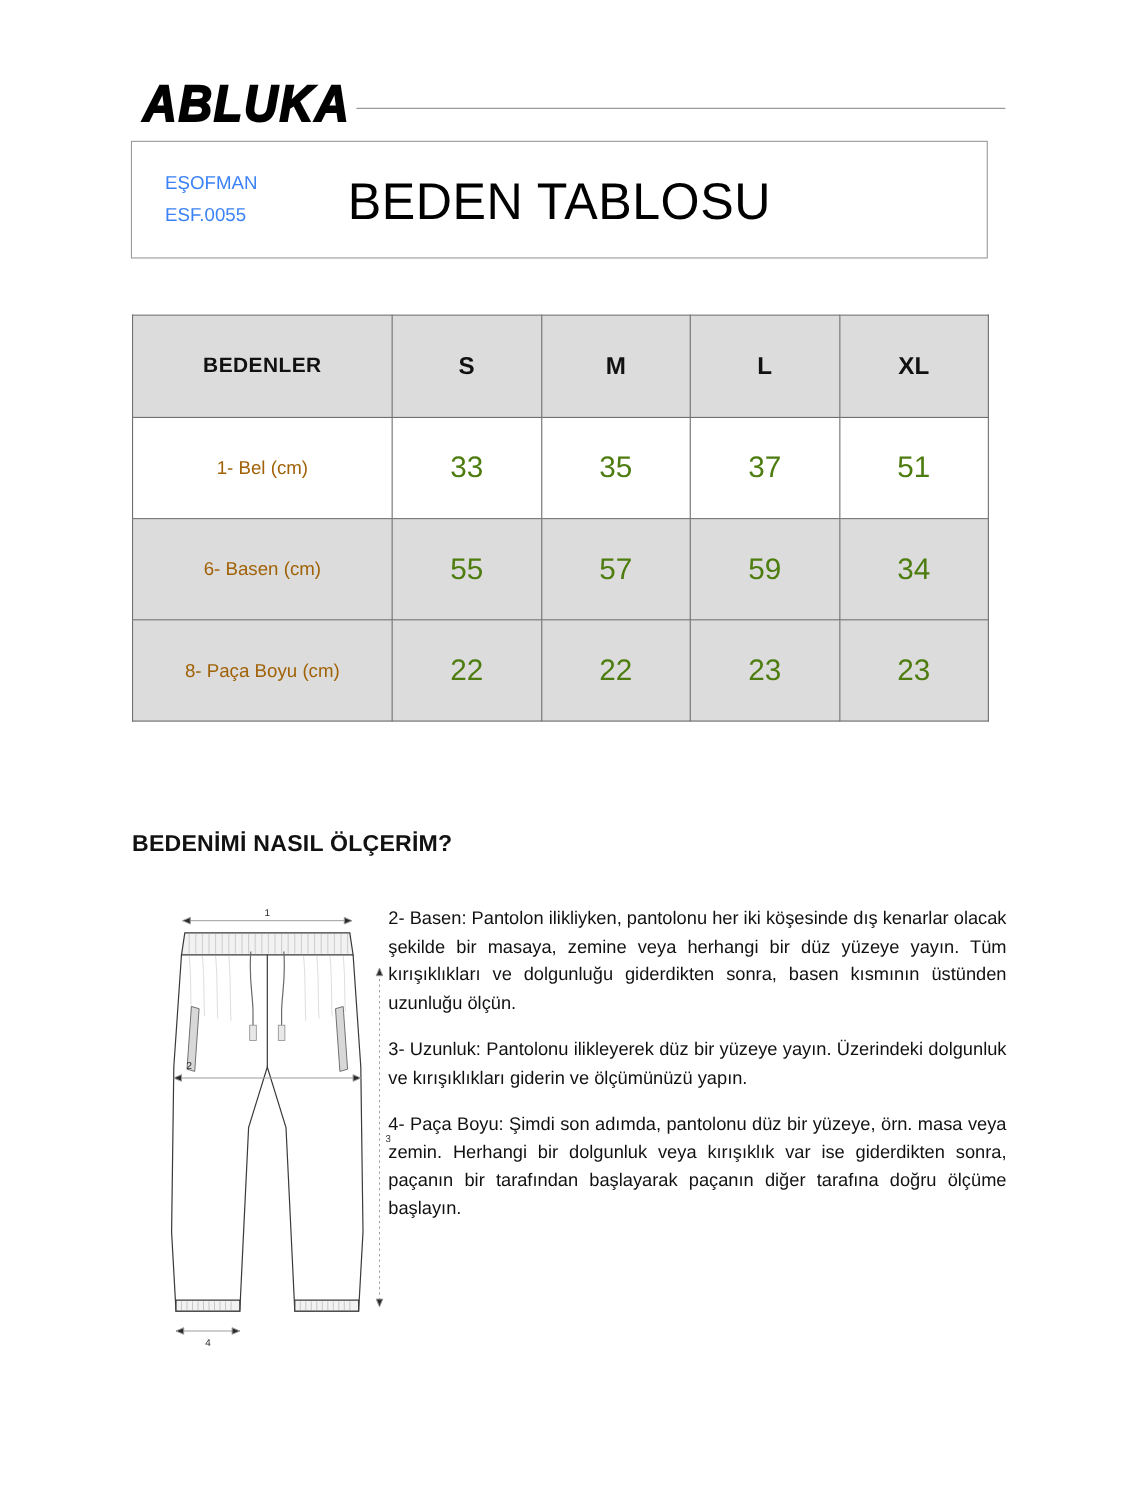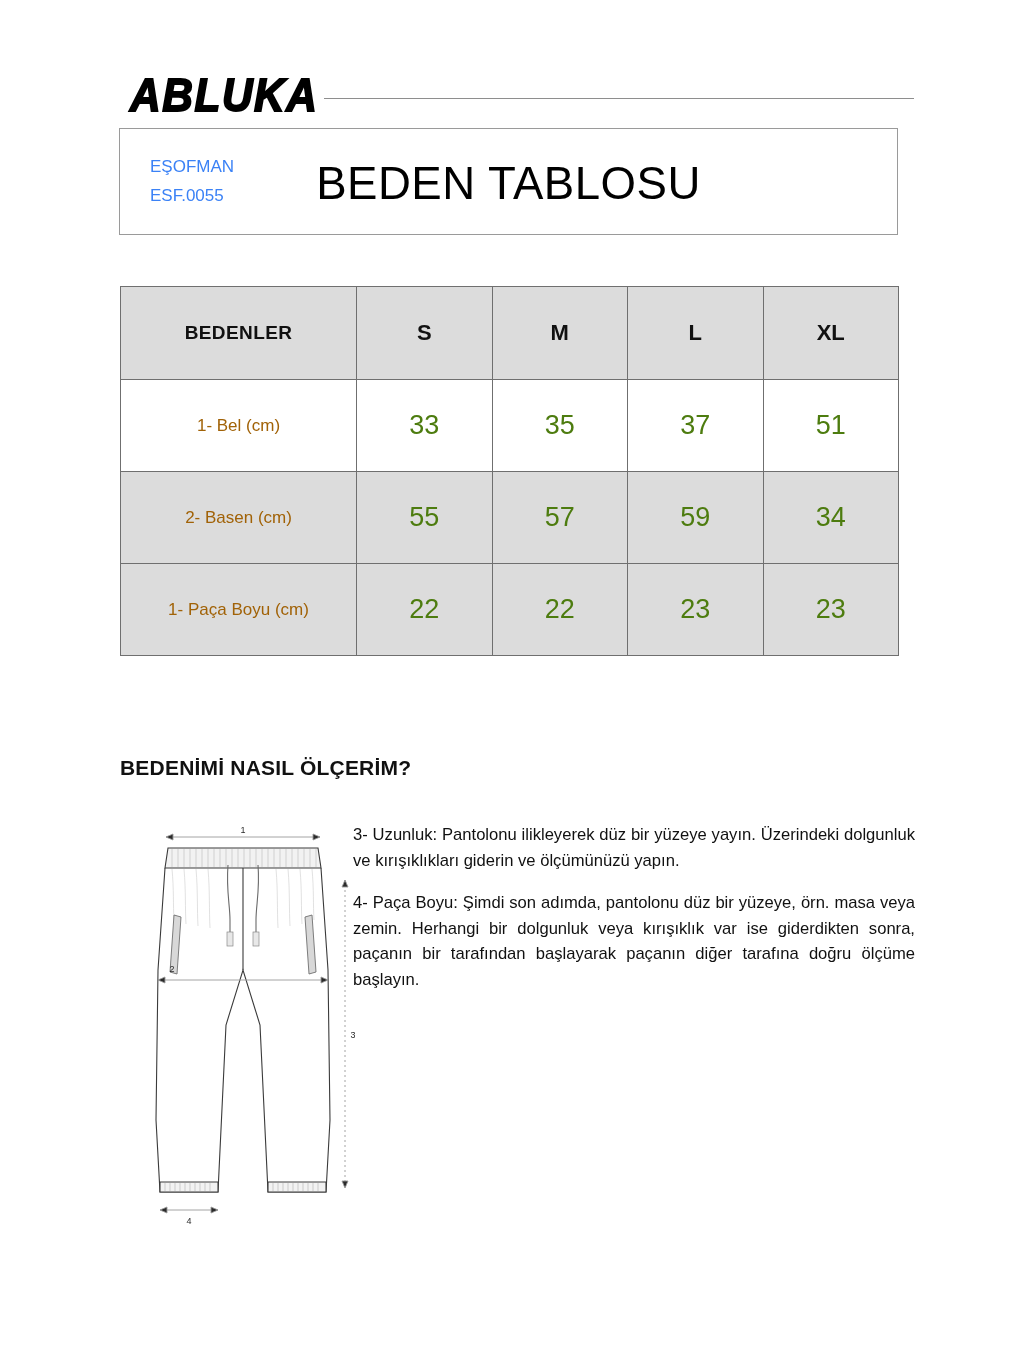--- a/index.html
+++ b/index.html
@@ -199,28 +199,28 @@
         <td class="cell-size">XL</td>
       </tr>
       <tr class="data-row plain">
         <td class="cell-rowlabel">1- Bel (cm)</td>
         <td class="cell-value">33</td>
         <td class="cell-value">35</td>
         <td class="cell-value">37</td>
         <td class="cell-value">51</td>
       </tr>
       <tr class="data-row shaded">
-        <td class="cell-rowlabel">2- Basen (cm)</td>
+        <td class="cell-rowlabel">6- Basen (cm)</td>
         <td class="cell-value">55</td>
         <td class="cell-value">57</td>
         <td class="cell-value">59</td>
         <td class="cell-value">34</td>
       </tr>
       <tr class="data-row shaded">
-        <td class="cell-rowlabel">1- Paça Boyu (cm)</td>
+        <td class="cell-rowlabel">8- Paça Boyu (cm)</td>
         <td class="cell-value">22</td>
         <td class="cell-value">22</td>
         <td class="cell-value">23</td>
         <td class="cell-value">23</td>
       </tr>
     </tbody>
 </table>
 
 <div class="measure-heading">BEDENİMİ NASIL ÖLÇERİM?</div>
 
@@ -329,16 +329,17 @@
 
     <g font-family="Liberation Sans, sans-serif" font-size="9" fill="#2b2b2b" text-anchor="middle">
       <text x="103" y="13">1</text>
       <text x="32" y="152">2</text>
       <text x="213" y="218">3</text>
       <text x="49" y="404">4</text>
     </g>
   </svg>
 
   <div class="instructions" id="instructions">
+      <p class="instr-p">2- Basen: Pantolon ilikliyken, pantolonu her iki köşesinde dış kenarlar olacak şekilde bir masaya, zemine veya herhangi bir düz yüzeye yayın. Tüm kırışıklıkları ve dolgunluğu giderdikten sonra, basen kısmının üstünden uzunluğu ölçün.</p>
       <p class="instr-p">3- Uzunluk: Pantolonu ilikleyerek düz bir yüzeye yayın. Üzerindeki dolgunluk ve kırışıklıkları giderin ve ölçümünüzü yapın.</p>
       <p class="instr-p">4- Paça Boyu: Şimdi son adımda, pantolonu düz bir yüzeye, örn. masa veya zemin. Herhangi bir dolgunluk veya kırışıklık var ise giderdikten sonra, paçanın bir tarafından başlayarak paçanın diğer tarafına doğru ölçüme başlayın.</p>
     </div>
 </div>
 
 </body></html>

